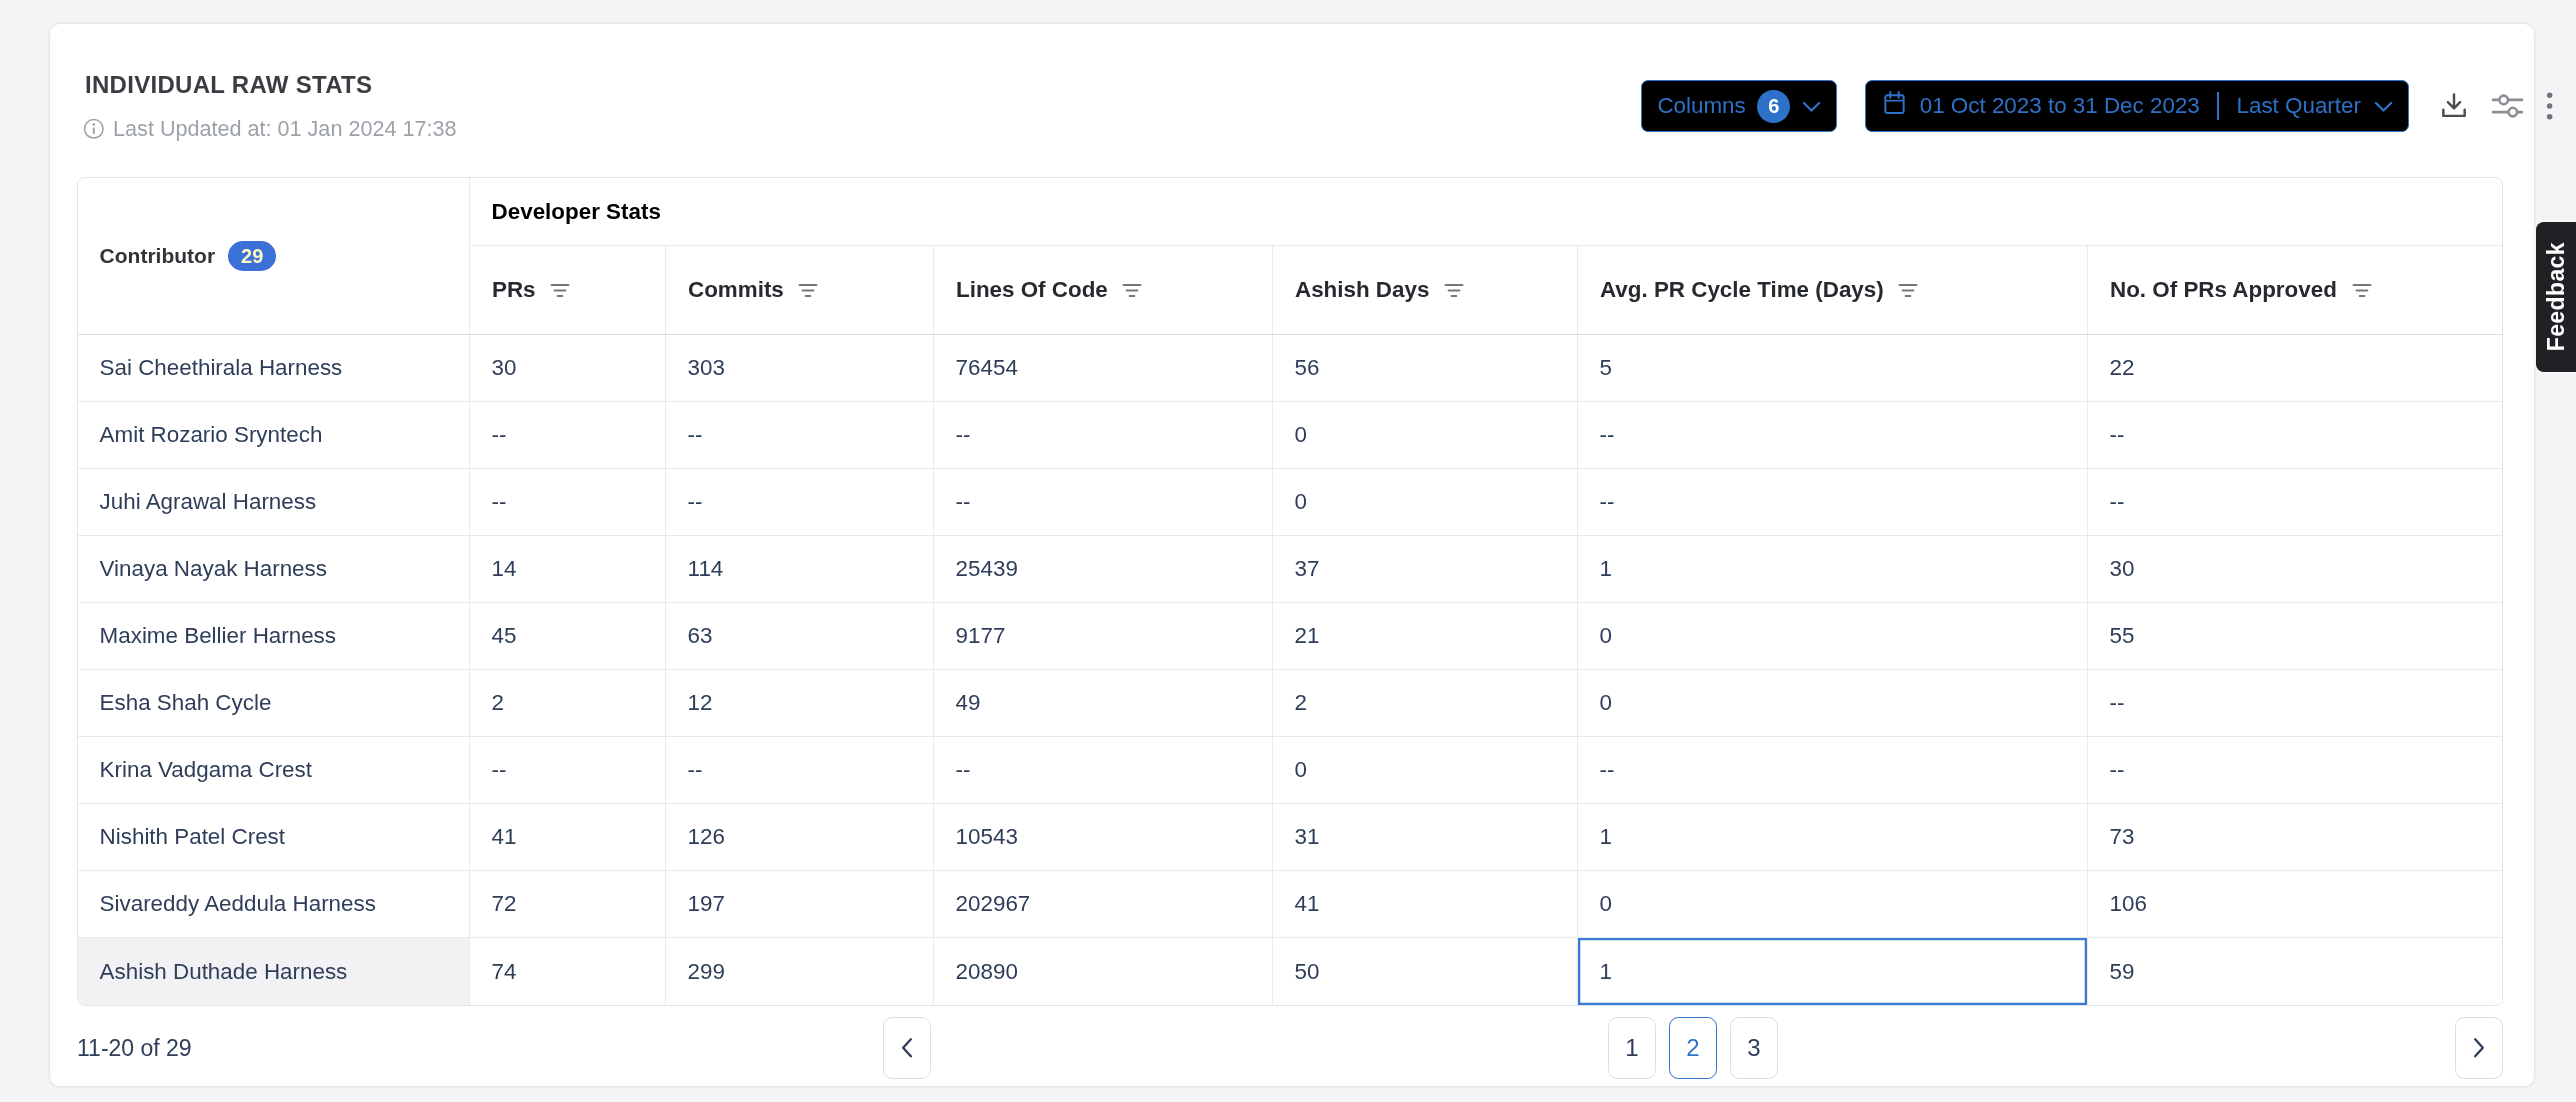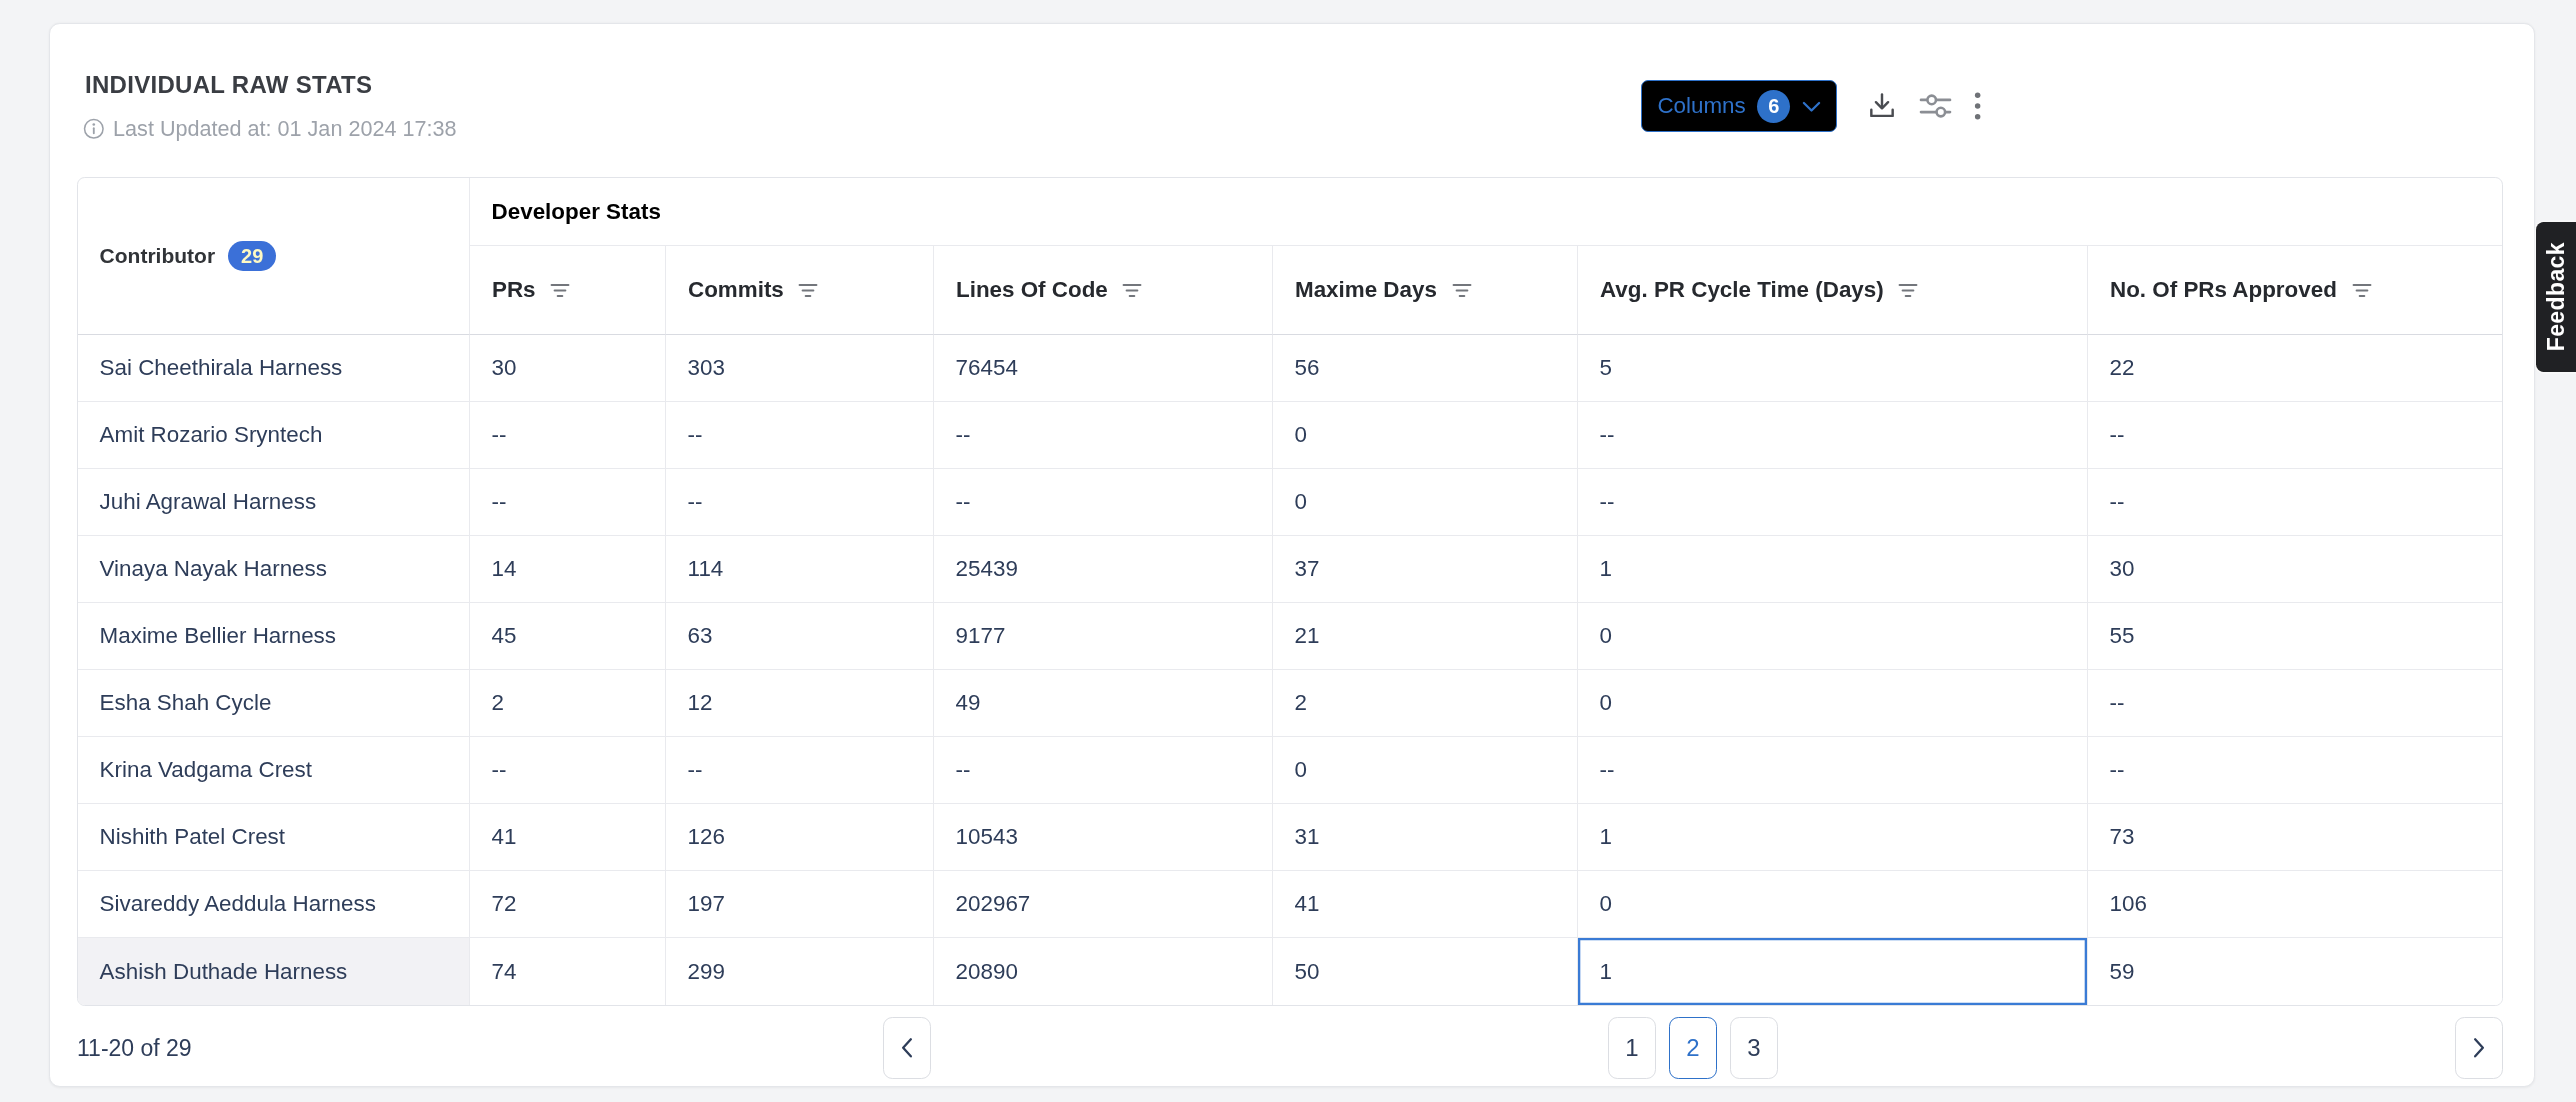--- a/index.html
+++ b/index.html
@@ -127,20 +127,38 @@
   <button class="btn">
     <span>Columns</span>
     <span class="count-badge-circle">6</span>
     <span>
       <svg width="19" height="12.3" viewBox="0 0 25 16" fill="none">
         <polyline points="2.5,2.5 12.5,12.5 22.5,2.5" stroke="#2e71c9" stroke-width="3" stroke-linecap="round" stroke-linejoin="round"></polyline>
       </svg>
     </span>
   </button>
 
+  <button class="btn date-btn">
+    <span>
+      <svg width="25" height="26" viewBox="0 0 32 34" fill="none">
+        <rect x="4" y="7" width="24" height="23" rx="3" stroke="#2e71c9" stroke-width="2.6"></rect>
+        <line x1="10.5" y1="2.5" x2="10.5" y2="10" stroke="#2e71c9" stroke-width="2.6" stroke-linecap="round"></line>
+        <line x1="21.5" y1="2.5" x2="21.5" y2="10" stroke="#2e71c9" stroke-width="2.6" stroke-linecap="round"></line>
+        <line x1="5" y1="14" x2="27" y2="14" stroke="#2e71c9" stroke-width="2.2"></line>
+      </svg>
+    </span>
+    <span>01 Oct 2023 to 31 Dec 2023</span>
+    <span class="date-sep"></span>
+    <span>Last Quarter</span>
+    <span>
+      <svg width="19" height="12.3" viewBox="0 0 25 16" fill="none">
+        <polyline points="2.5,2.5 12.5,12.5 22.5,2.5" stroke="#2e71c9" stroke-width="3" stroke-linecap="round" stroke-linejoin="round"></polyline>
+      </svg>
+    </span>
+  </button>
 
   <button class="icon-btn dl-btn">
     <svg width="32" height="32" viewBox="0 0 42 42" fill="none">
       <line x1="21" y1="6" x2="21" y2="23" stroke="#4a4c51" stroke-width="3.2" stroke-linecap="round"></line>
       <polyline points="13,16 21,24 29,16" stroke="#4a4c51" stroke-width="3.2" stroke-linecap="round" stroke-linejoin="round"></polyline>
       <path d="M7 26 v8 h28 v-8" stroke="#4a4c51" stroke-width="3.2" stroke-linecap="round" stroke-linejoin="round" fill="none"></path>
     </svg>
   </button>
 
   <button class="icon-btn sl-btn">
@@ -214,21 +232,21 @@
                 <svg width="20" height="17" viewBox="0 0 26 22" fill="none">
                   <line x1="2" y1="4" x2="24" y2="4" stroke="#73767c" stroke-width="2.6" stroke-linecap="round"></line>
                   <line x1="6" y1="11" x2="20" y2="11" stroke="#73767c" stroke-width="2.6" stroke-linecap="round"></line>
                   <line x1="10" y1="18" x2="16" y2="18" stroke="#73767c" stroke-width="2.6" stroke-linecap="round"></line>
                 </svg>
               </span>
             </span>
           </th>
           <th class="sub-th">
             <span class="hdr-inner">
-              <span>Maxime Days</span>
+              <span>Ashish Days</span>
               <span style="display: inline-flex;">
                 <svg width="20" height="17" viewBox="0 0 26 22" fill="none">
                   <line x1="2" y1="4" x2="24" y2="4" stroke="#73767c" stroke-width="2.6" stroke-linecap="round"></line>
                   <line x1="6" y1="11" x2="20" y2="11" stroke="#73767c" stroke-width="2.6" stroke-linecap="round"></line>
                   <line x1="10" y1="18" x2="16" y2="18" stroke="#73767c" stroke-width="2.6" stroke-linecap="round"></line>
                 </svg>
               </span>
             </span>
           </th>
           <th class="sub-th">

